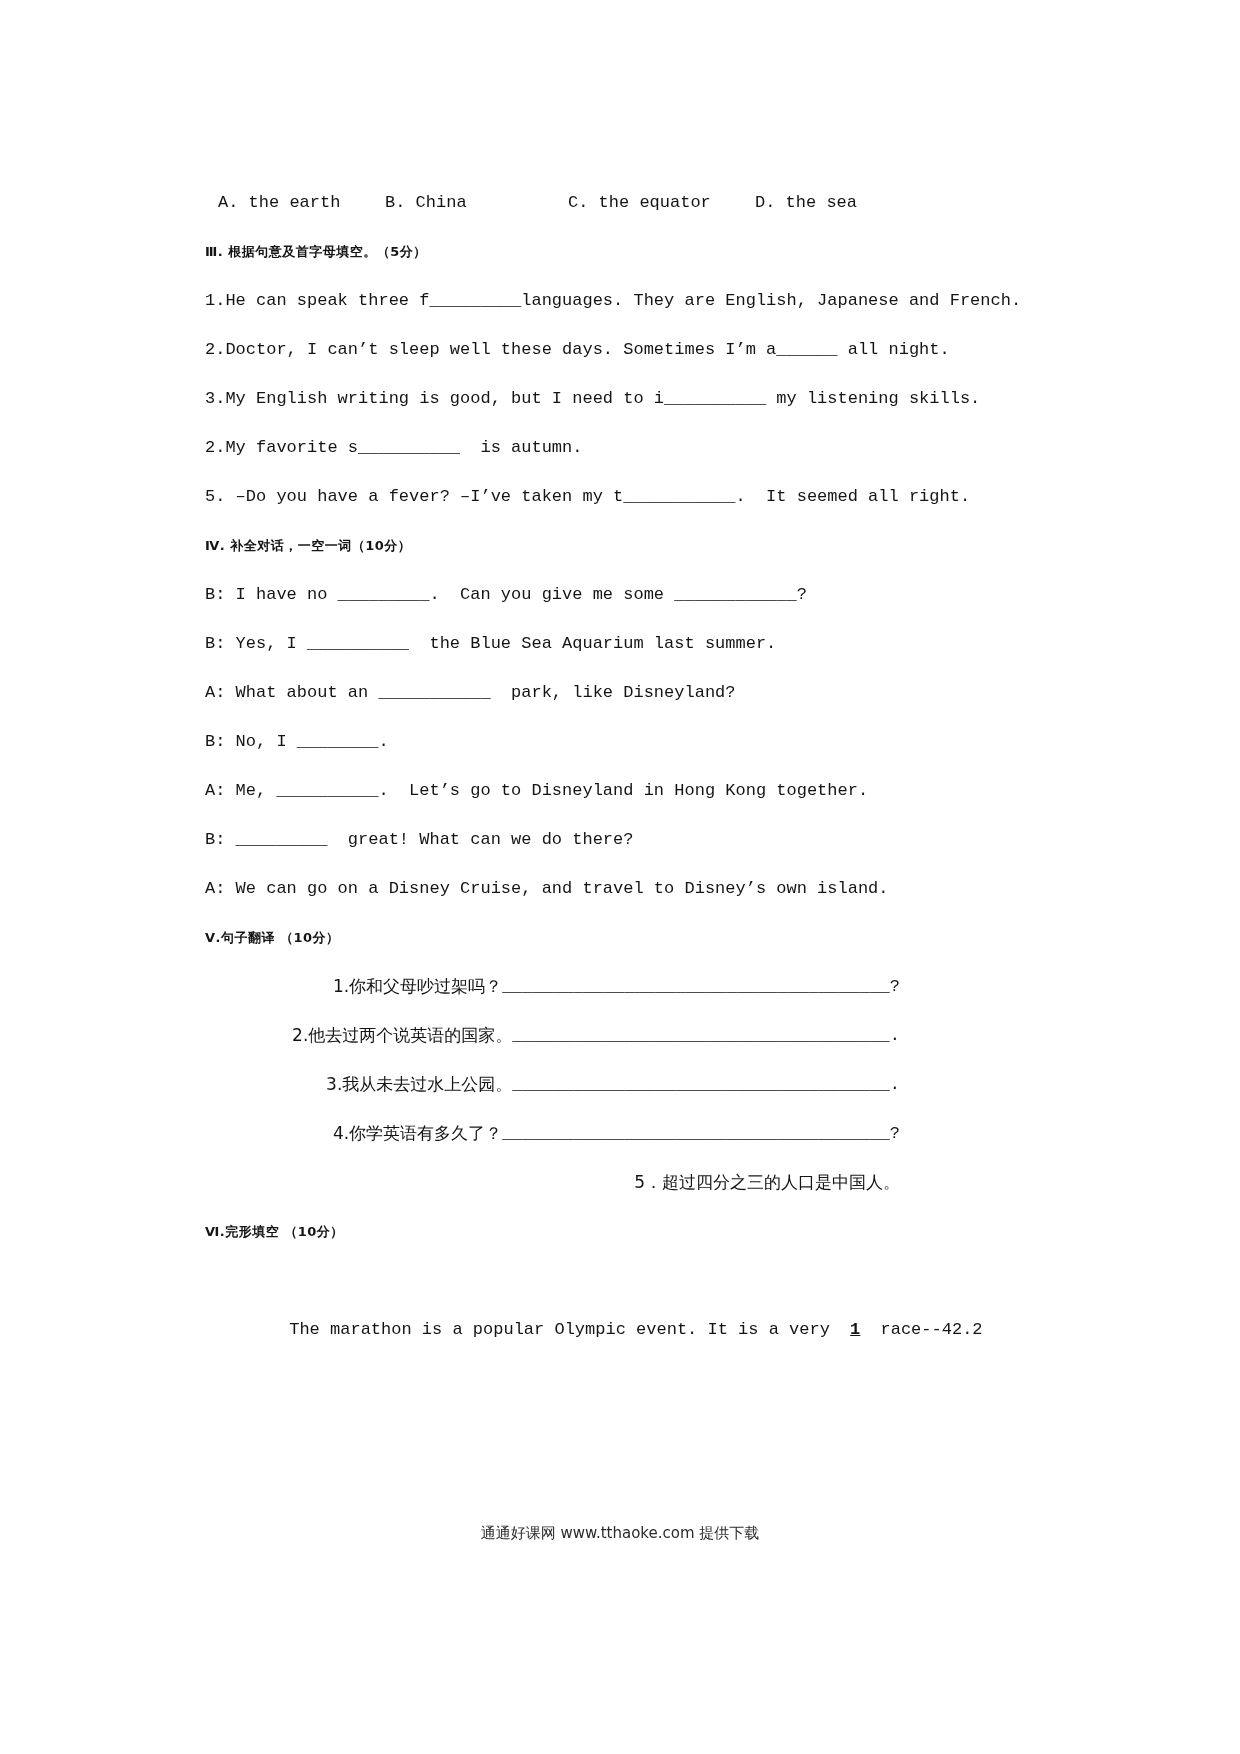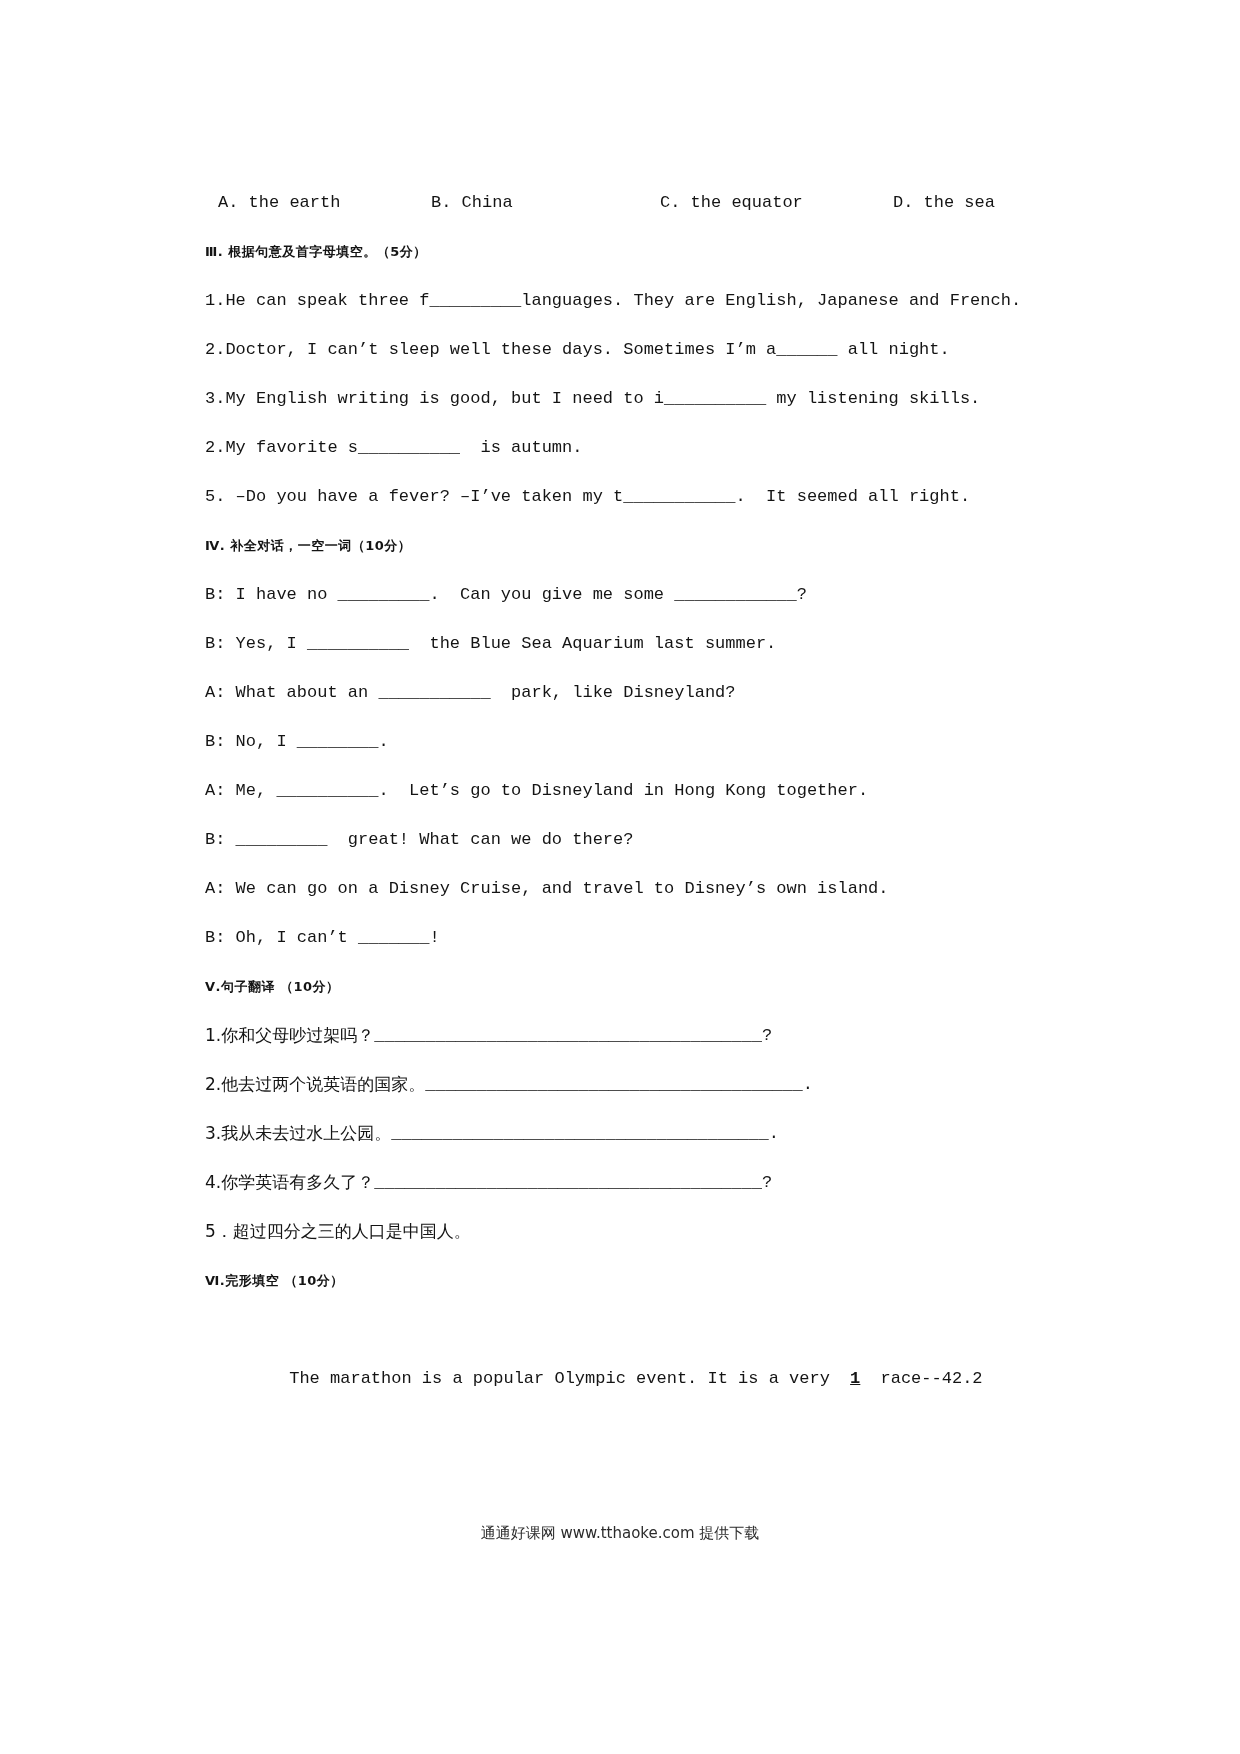--- a/index.html
+++ b/index.html
@@ -24,28 +24,28 @@
     line-height: 49px;
     font-size: 17px;
     white-space: pre;
   }
   .heading {
     font-family: "DejaVu Sans", "Liberation Sans", sans-serif;
     font-weight: bold;
     font-size: 13px;
     letter-spacing: 0.5px;
   }
-  .options-row { display: flex; padding-left: 13px; justify-content: space-between; }
+  .options-row { display: flex; padding-left: 13px; }
   .options-row span { display: inline-block; white-space: pre; }
   .opt-a { width: 167px; }
   .opt-b { width: 183px; }
   .opt-c { width: 187px; }
   .t-line {
     display: flex;
-    justify-content: flex-start;
+    justify-content: flex-end;
     width: 695px;
   }
   .t-prompt {
     font-family: "DejaVu Sans", "Liberation Sans", sans-serif;
     font-size: 17px;
     white-space: pre;
   }
   .t-blank { white-space: pre; }
   .cloze { padding-left: 23px; }
   .cloze-num {
@@ -85,21 +85,20 @@
     <div class="line">5. –Do you have a fever? –I’ve taken my t___________.  It seemed all right.</div>
 
     <div class="line heading">Ⅳ. 补全对话，一空一词（10分）</div>
     <div class="line">B: I have no _________.  Can you give me some ____________?</div>
     <div class="line">B: Yes, I __________  the Blue Sea Aquarium last summer.</div>
     <div class="line">A: What about an ___________  park, like Disneyland?</div>
     <div class="line">B: No, I ________.</div>
     <div class="line">A: Me, __________.  Let’s go to Disneyland in Hong Kong together.</div>
     <div class="line">B: _________  great! What can we do there?</div>
     <div class="line">A: We can go on a Disney Cruise, and travel to Disney’s own island.</div>
-    <div class="line">B: Oh, I can’t _______!</div>
 
     <div class="line heading">Ⅴ.句子翻译 （10分）</div>
 
     <div class="line t-line">
       <span class="t-prompt">1.你和父母吵过架吗？</span>
       <span class="t-blank"><span>______________________________________</span><span>?</span></span>
     </div>
     <div class="line t-line">
       <span class="t-prompt">2.他去过两个说英语的国家。</span>
       <span class="t-blank"><span>_____________________________________</span><span>.</span></span>

